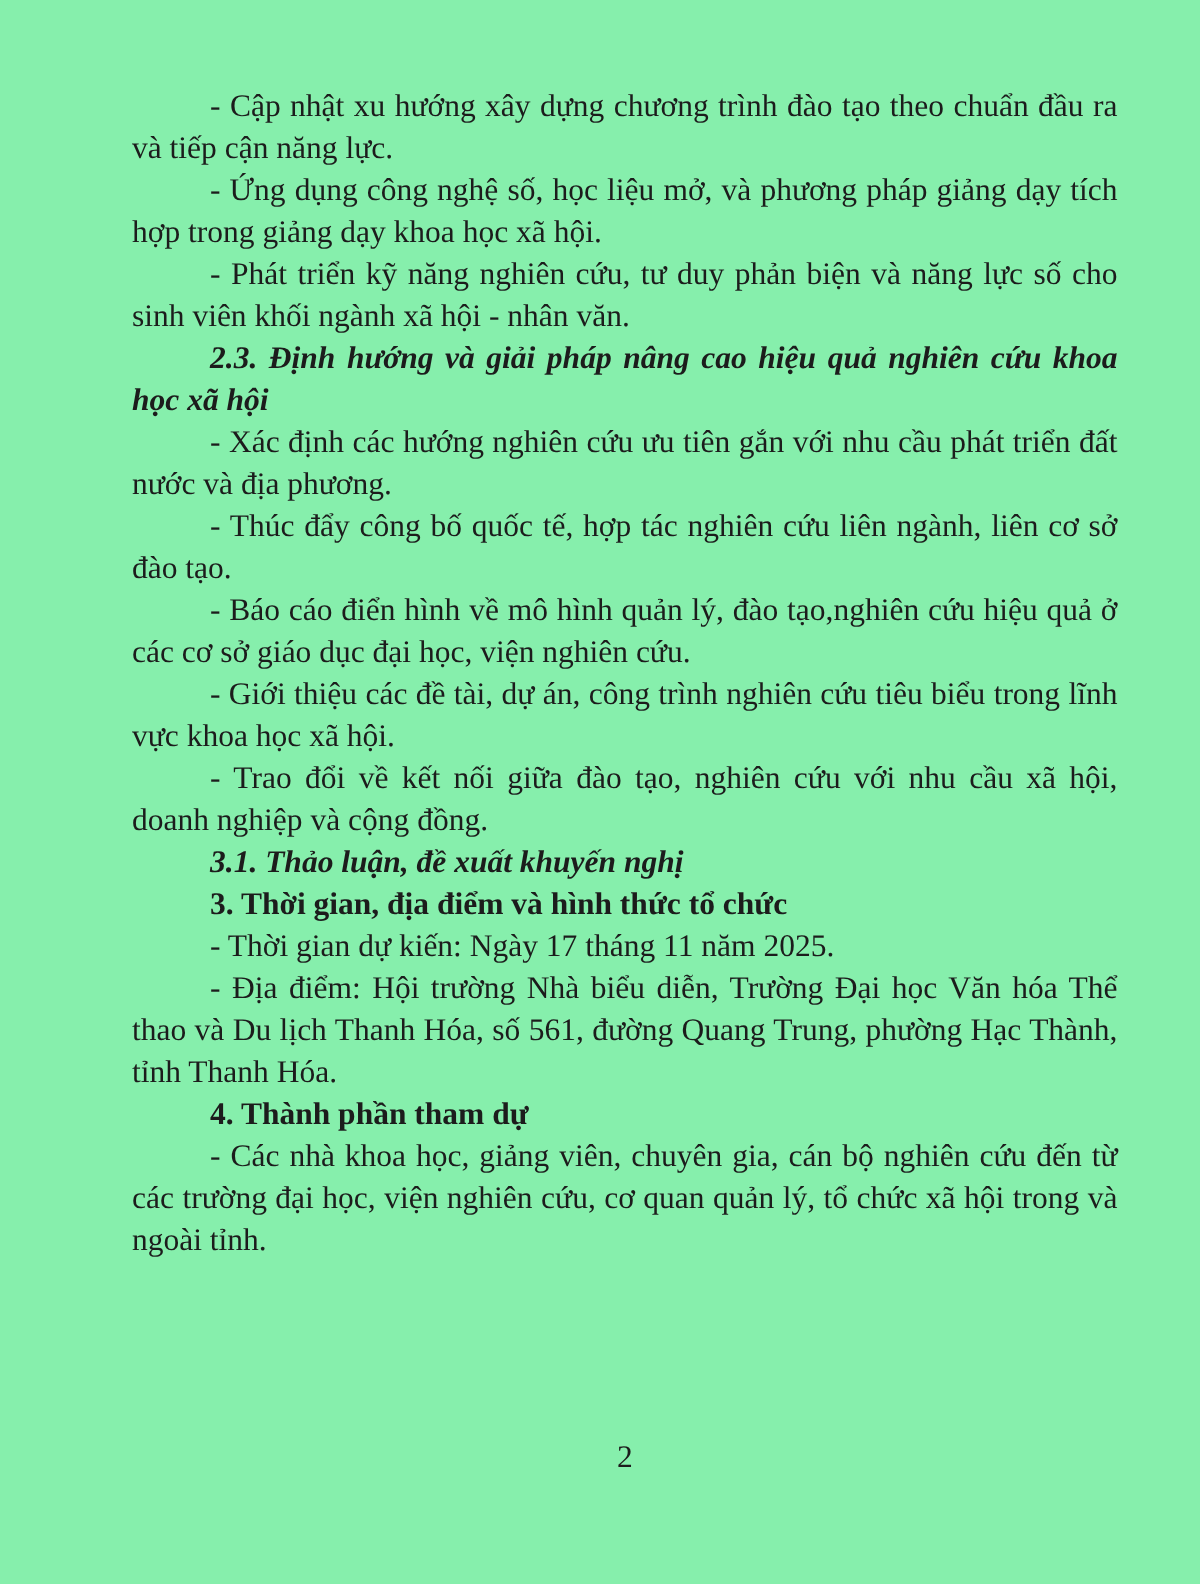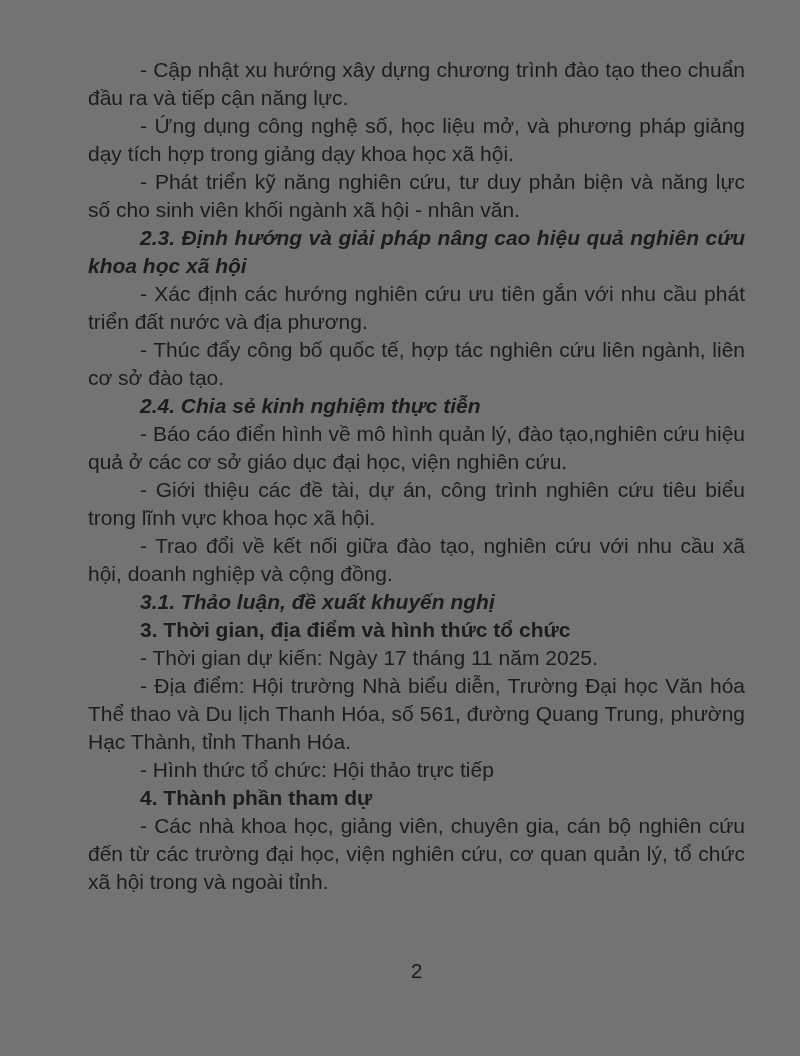--- a/index.html
+++ b/index.html
@@ -5,23 +5,23 @@
   * { margin: 0; padding: 0; box-sizing: border-box; }
 
   html, body {
     background: #ffffff;
   }
 
   .page {
     position: relative;
     width: 800px;
     height: 1056px;
-    background: #737373;
+    background: #86efac;
     overflow: hidden;
-    font-family: Liberation Sans, sans-serif;
+    font-family: Liberation Serif, serif;
     color: #1c1c1c;
   }
 
   .content {
     position: absolute;
     top: 56px;
     left: 88px;
     width: 657px;
     font-size: 21px;
     line-height: 28px;
@@ -57,26 +57,24 @@
 
 <div class="page">
   <div class="content">
 
   <p class="body">- Cập nhật xu hướng xây dựng chương trình đào tạo theo chuẩn đầu ra và tiếp cận năng lực.</p>
       <p class="body">- Ứng dụng công nghệ số, học liệu mở, và phương pháp giảng dạy tích hợp trong giảng dạy khoa học xã hội.</p>
       <p class="body">- Phát triển kỹ năng nghiên cứu, tư duy phản biện và năng lực số cho sinh viên khối ngành xã hội - nhân văn.</p>
       <p class="h-bold-italic">2.3. Định hướng và giải pháp nâng cao hiệu quả nghiên cứu khoa học xã hội</p>
       <p class="body">- Xác định các hướng nghiên cứu ưu tiên gắn với nhu cầu phát triển đất nước và địa phương.</p>
       <p class="body">- Thúc đẩy công bố quốc tế, hợp tác nghiên cứu liên ngành, liên cơ sở đào tạo.</p>
-      <p class="h-bold-italic">2.4. Chia sẻ kinh nghiệm thực tiễn</p>
       <p class="body">- Báo cáo điển hình về mô hình quản lý, đào tạo,nghiên cứu hiệu quả ở các cơ sở giáo dục đại học, viện nghiên cứu.</p>
       <p class="body">- Giới thiệu các đề tài, dự án, công trình nghiên cứu tiêu biểu trong lĩnh vực khoa học xã hội.</p>
       <p class="body">- Trao đổi về kết nối giữa đào tạo, nghiên cứu với nhu cầu xã hội, doanh nghiệp và cộng đồng.</p>
       <p class="h-bold-italic">3.1. Thảo luận, đề xuất khuyến nghị</p>
       <p class="h-bold">3. Thời gian, địa điểm và hình thức tổ chức</p>
       <p class="body">- Thời gian dự kiến: Ngày 17 tháng 11 năm 2025.</p>
       <p class="body">- Địa điểm: Hội trường Nhà biểu diễn, Trường Đại học Văn hóa Thể thao và Du lịch Thanh Hóa, số 561, đường Quang Trung, phường Hạc Thành, tỉnh Thanh Hóa.</p>
-      <p class="body">- Hình thức tổ chức: Hội thảo trực tiếp</p>
       <p class="h-bold">4. Thành phần tham dự</p>
       <p class="body">- Các nhà khoa học, giảng viên, chuyên gia, cán bộ nghiên cứu đến từ các trường đại học, viện nghiên cứu, cơ quan quản lý, tổ chức xã hội trong và ngoài tỉnh.</p>
     </div>
   <div class="page-number">2</div>
 </div>
 
 </body></html>

